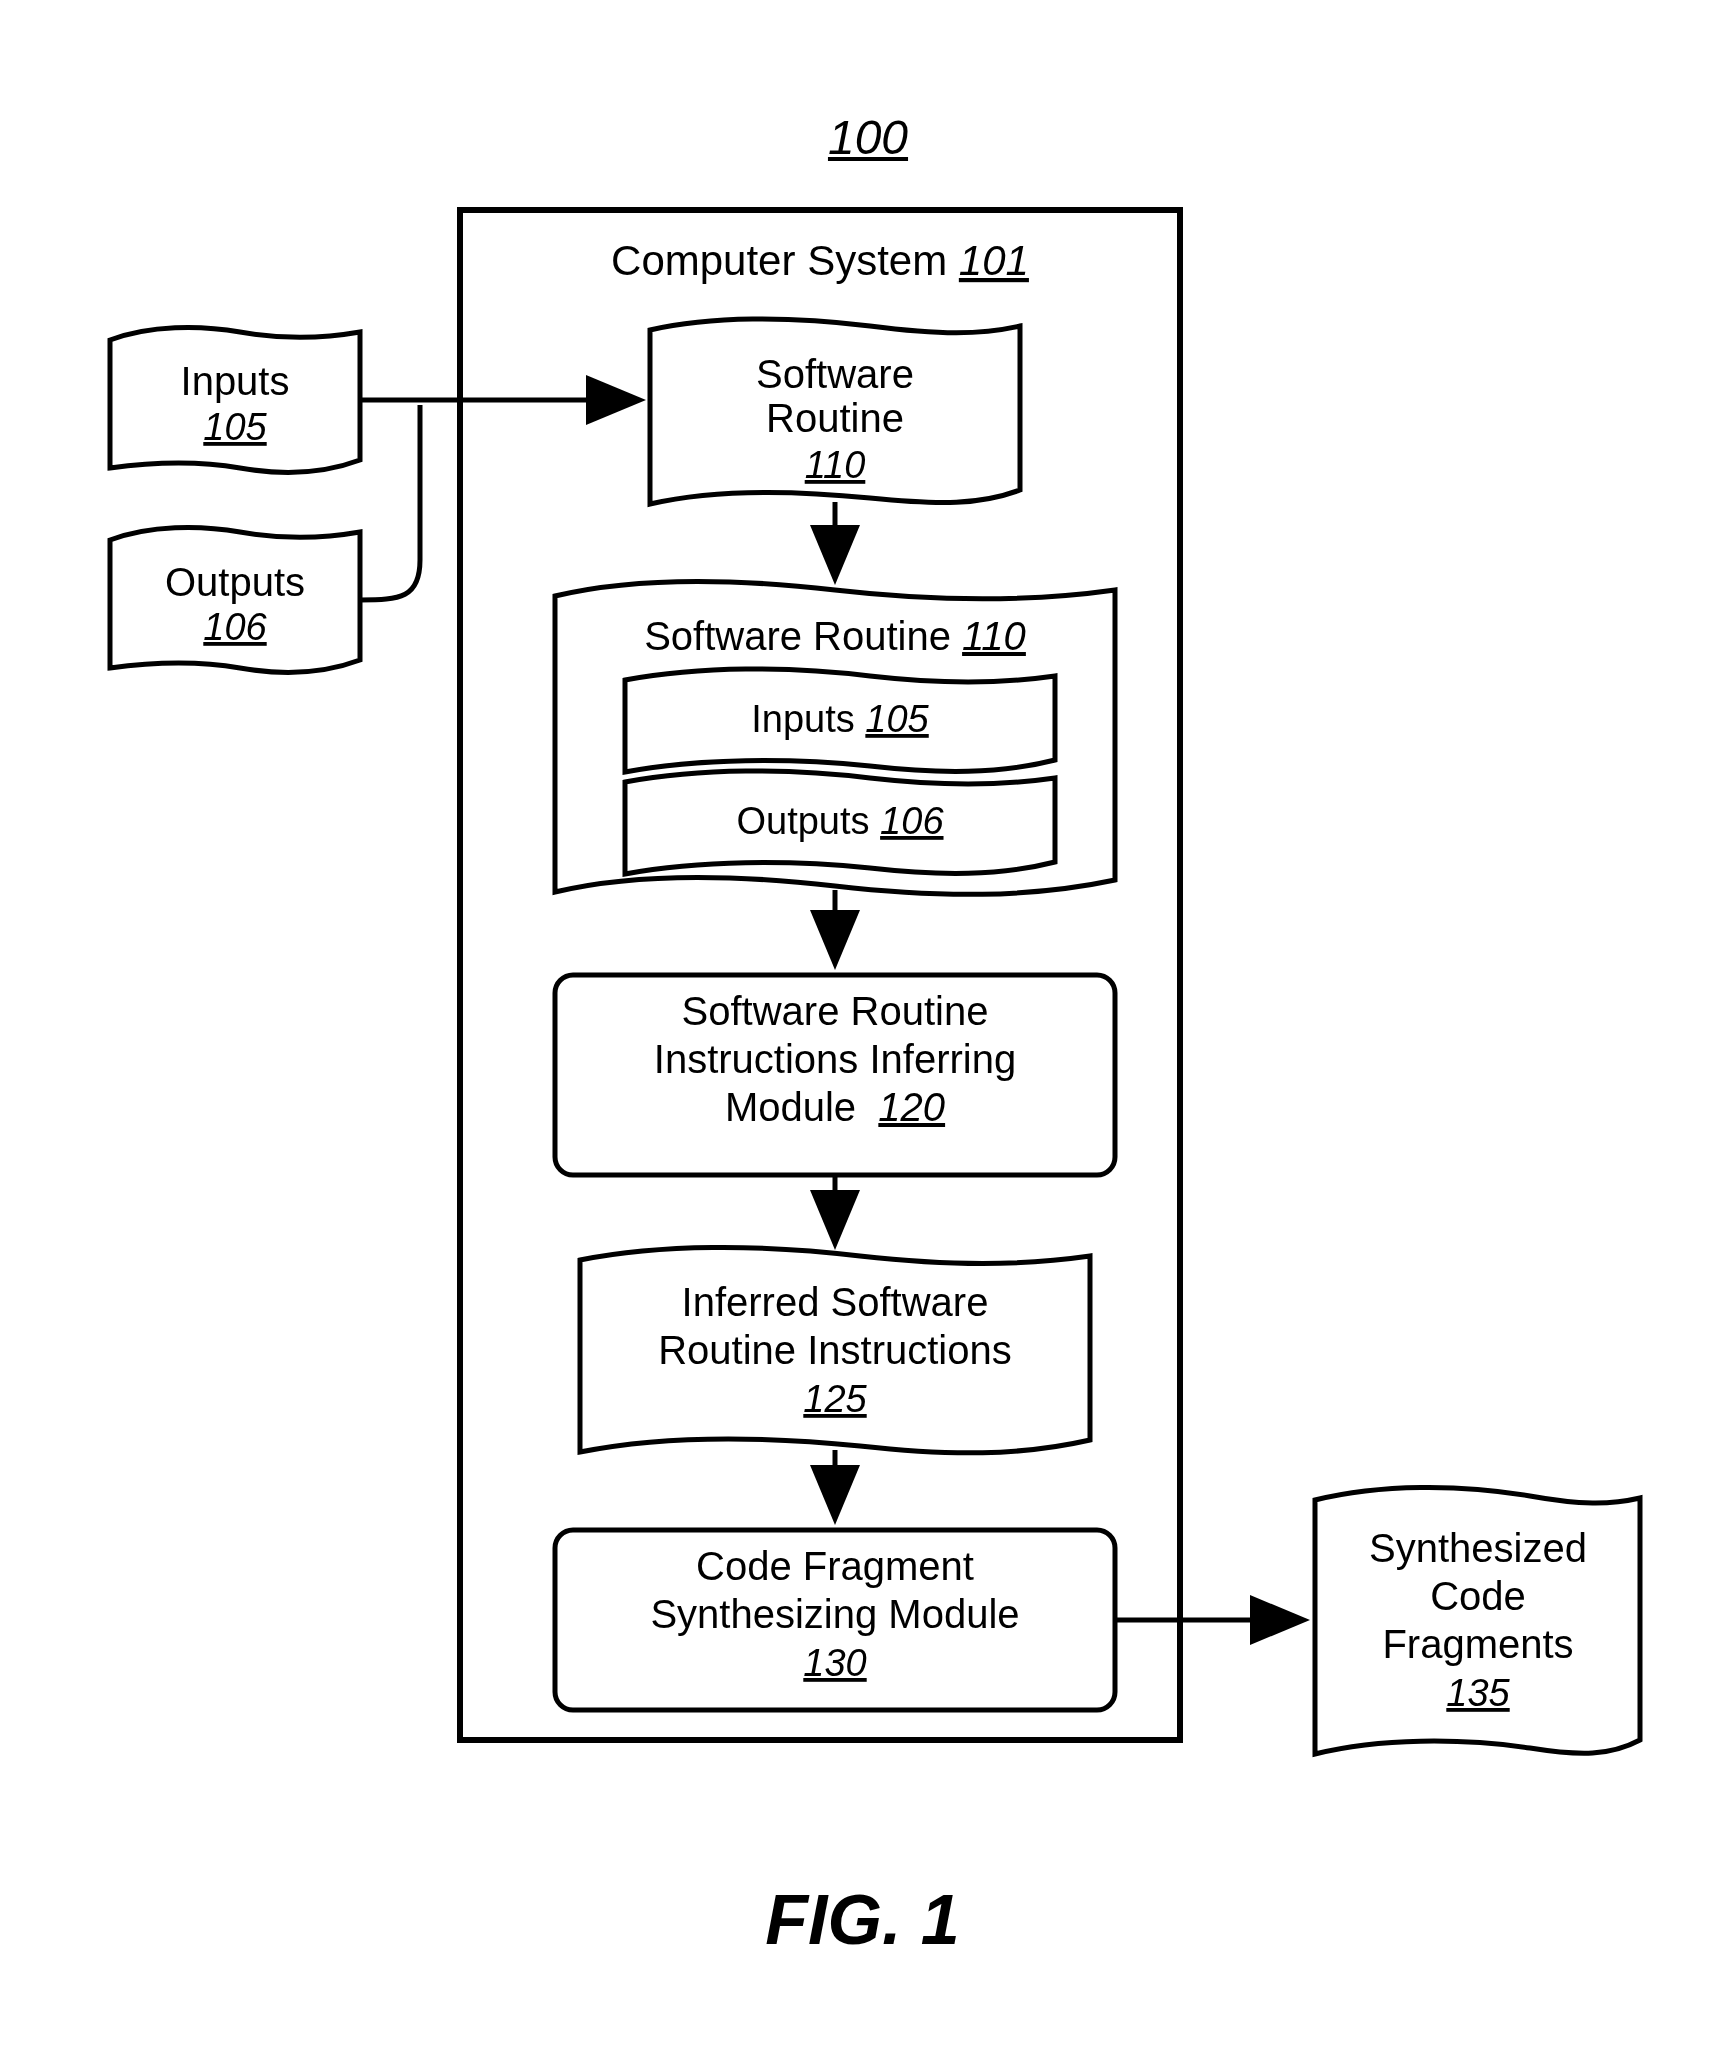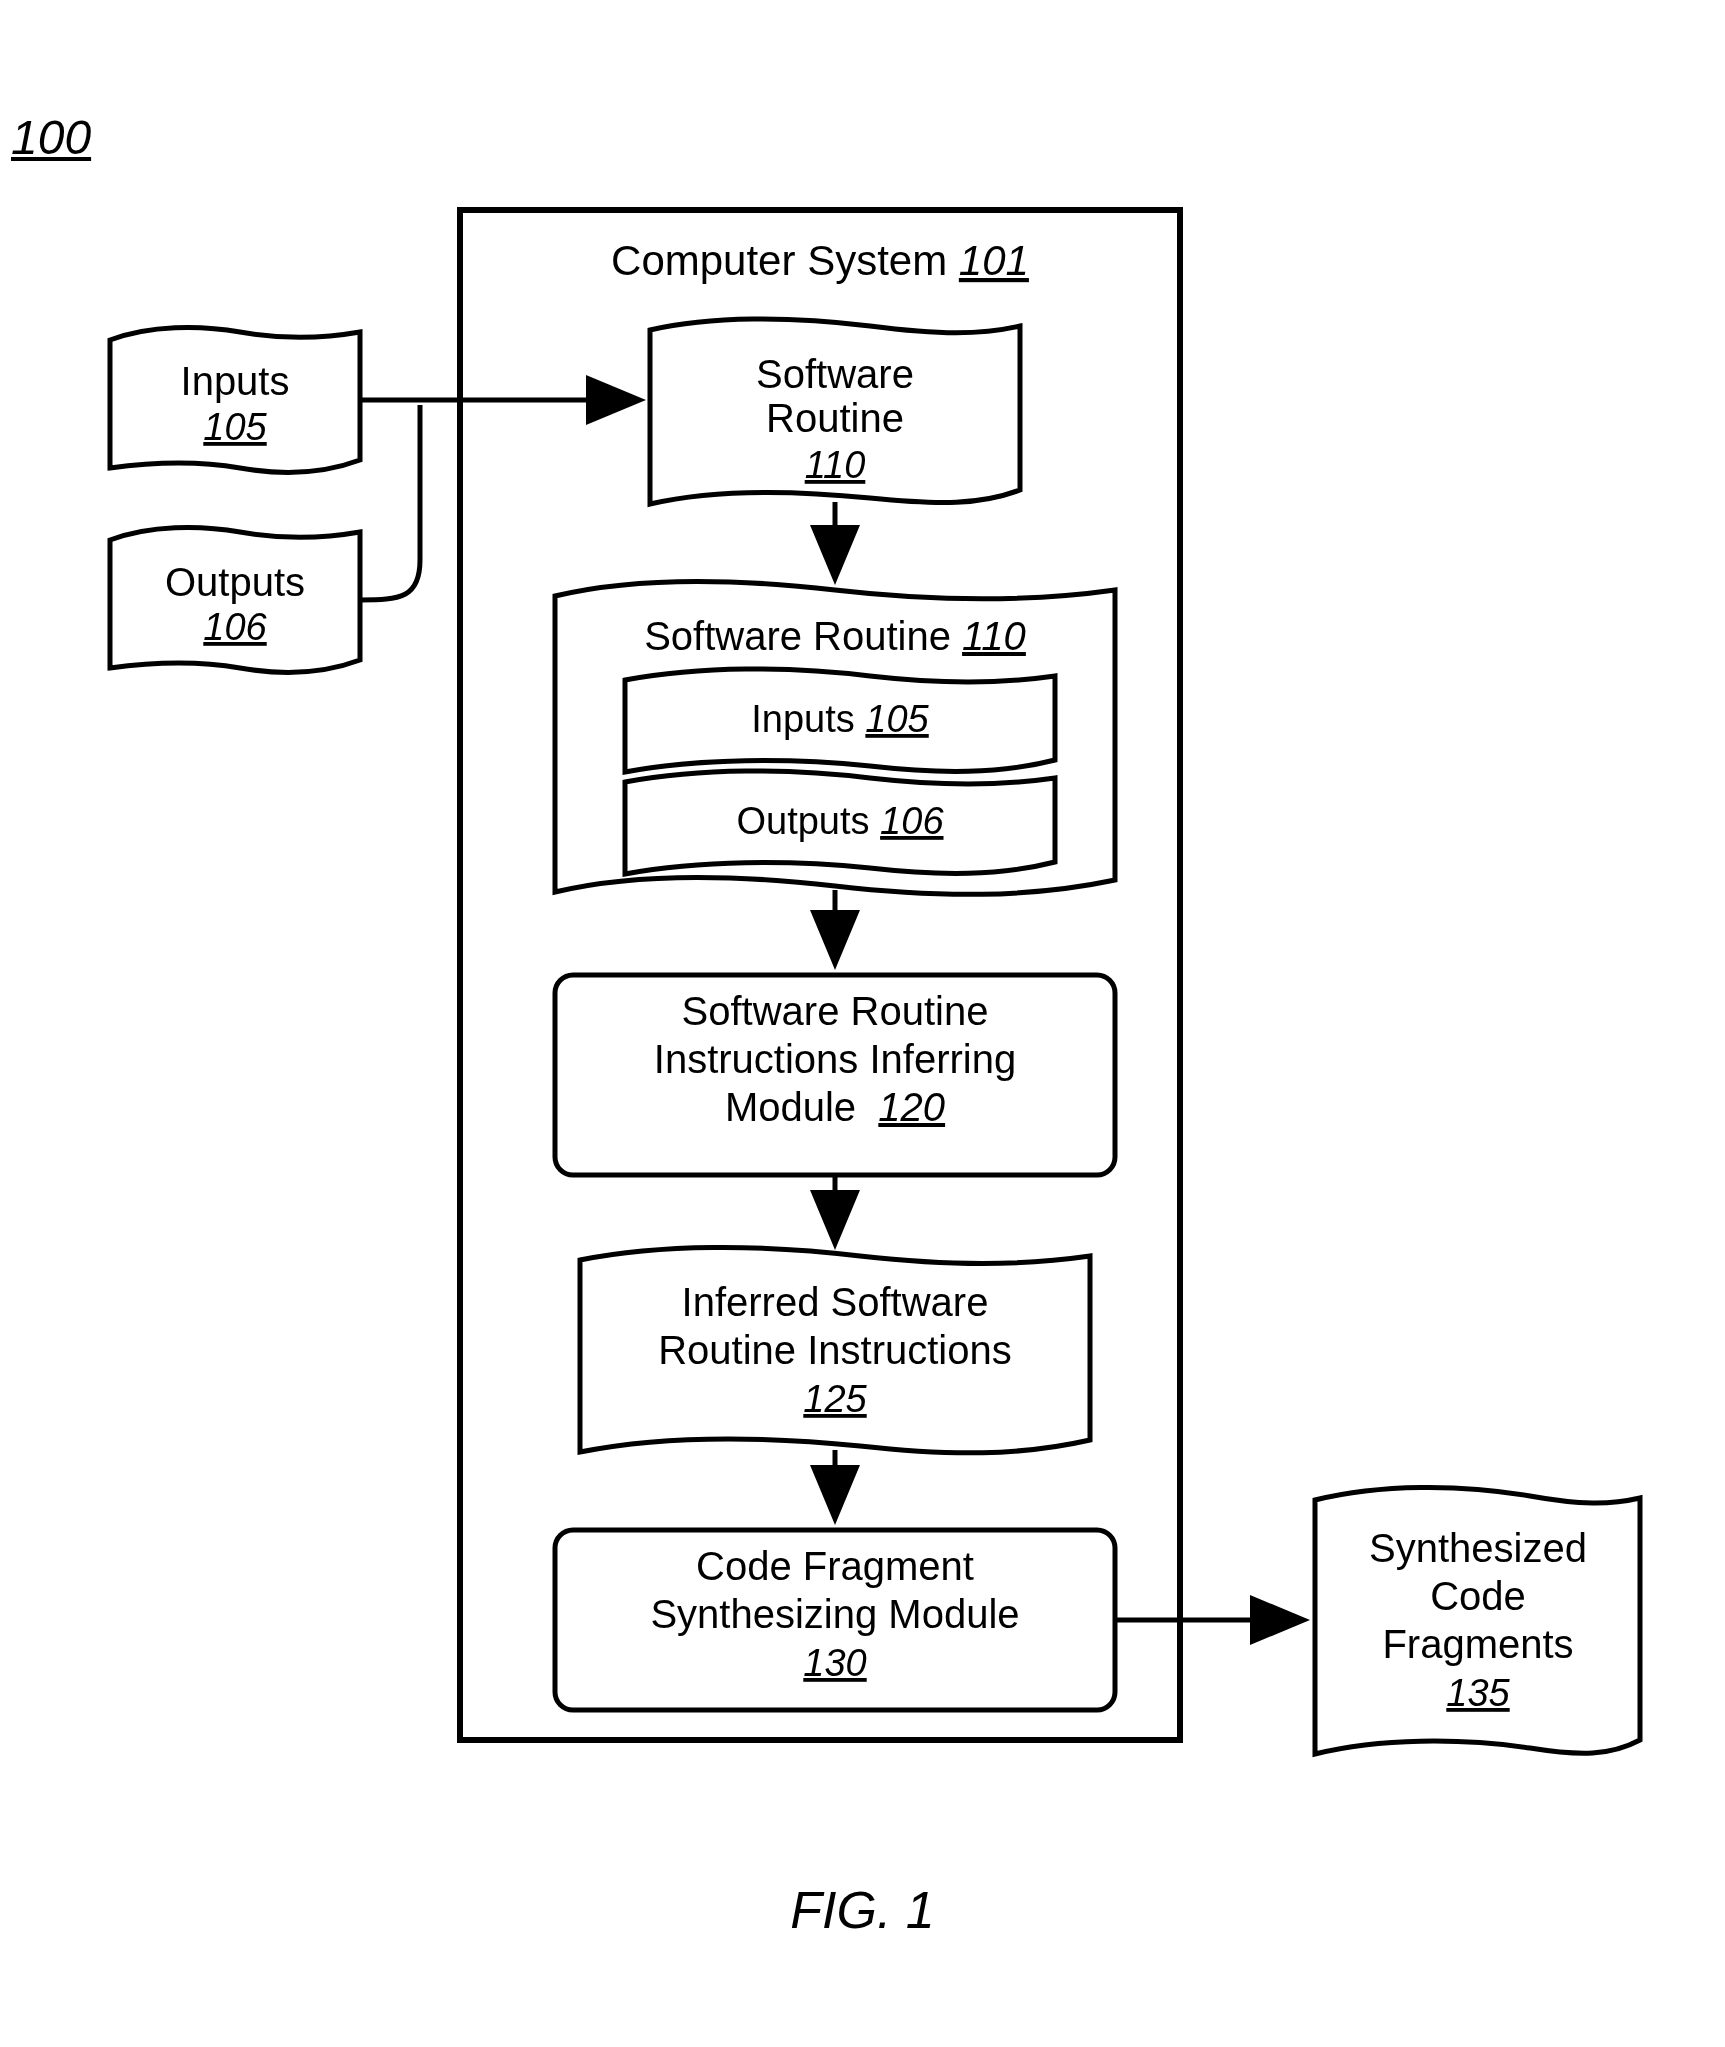--- a/index.html
+++ b/index.html
@@ -17,27 +17,28 @@
     height: 2047px;
   }
   svg text {
     font-family: "Helvetica Neue", Arial, sans-serif;
   }
   .fig-caption {
     position: absolute;
     left: 0; right: 0;
     top: 1880px;
     text-align: center;
-    font-size: 52px;
+    font-size: 70px;
     font-style: italic;
-    font-weight: 400;
+    font-weight: 700;
   }
   .ref100 {
     position: absolute;
     top: 110px; left: 0; right: 0;
+    text-align: center;
     font-size: 48px;
     font-style: italic;
     text-decoration: underline;
     padding-left: 11px;
   }
 </style>
 </head>
 <body>
 <div class="stage">
 

